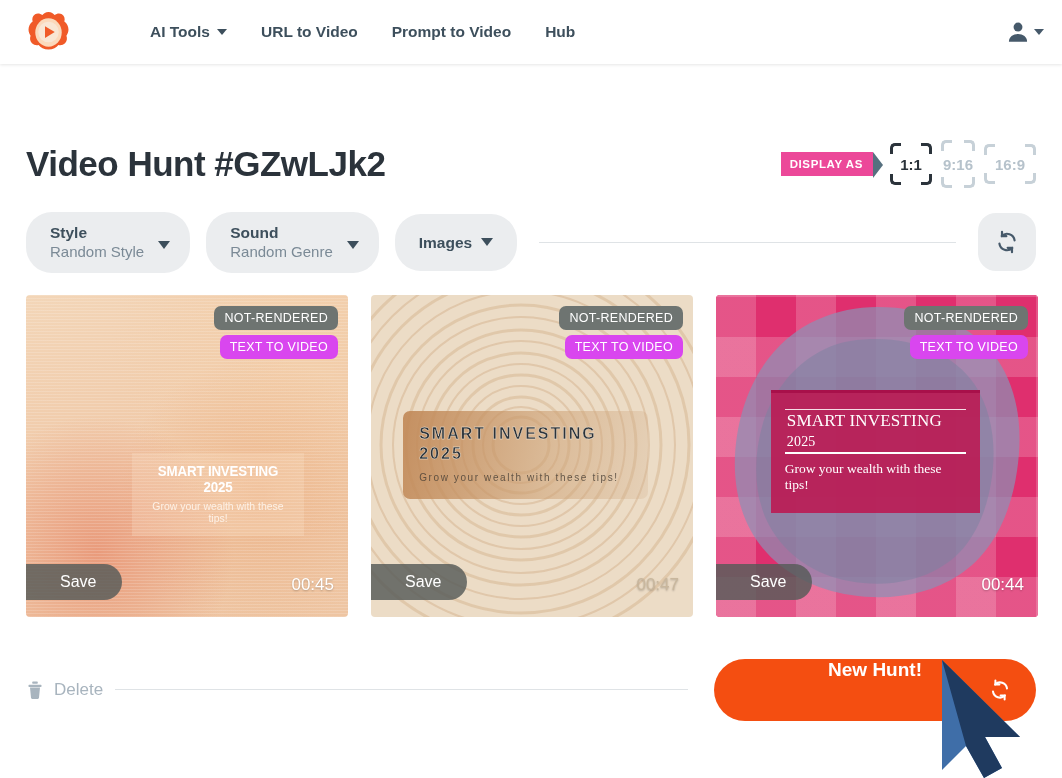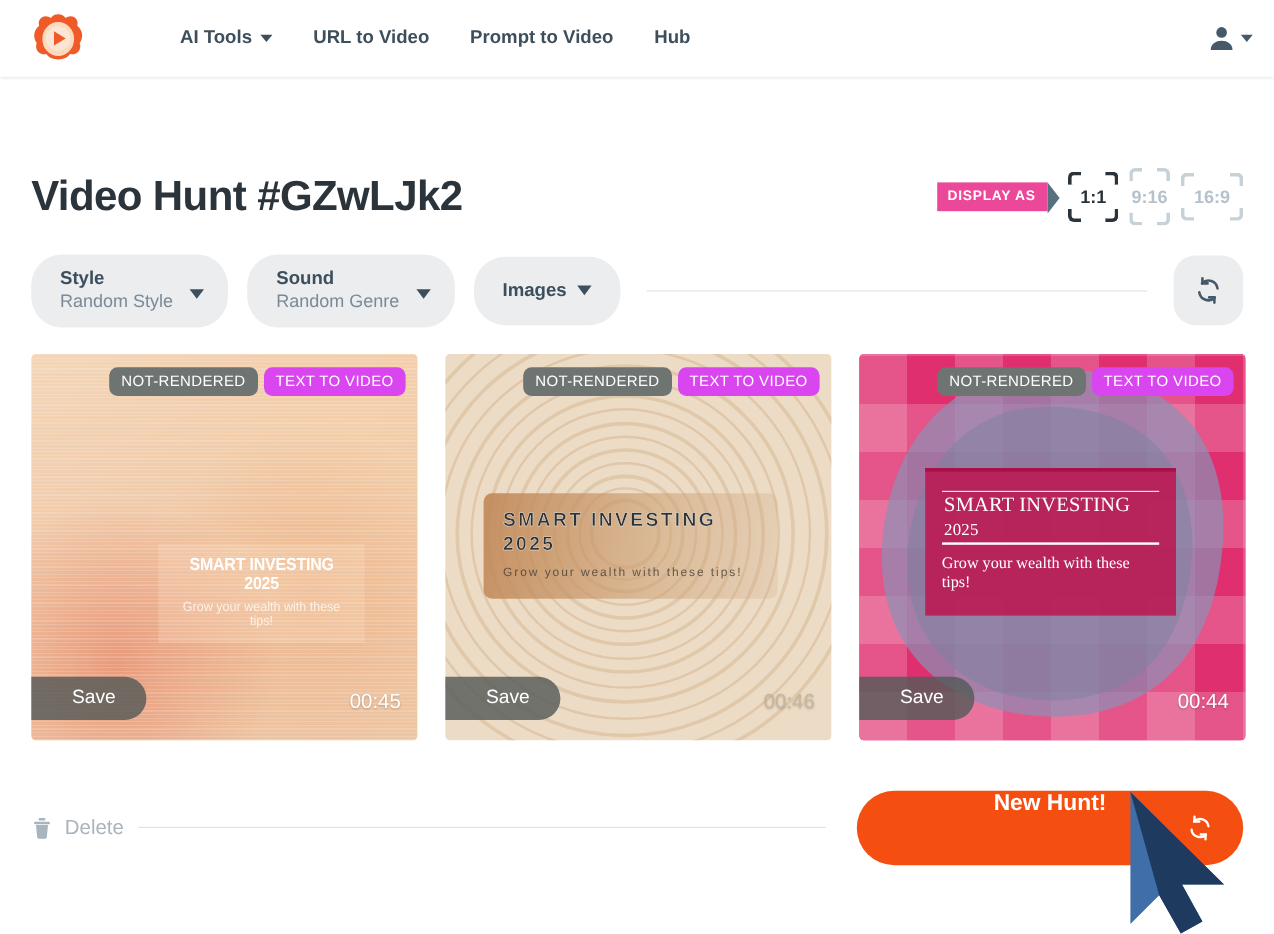--- a/index.html
+++ b/index.html
@@ -204,21 +204,21 @@
   .gingham {
     position: absolute; inset: 0;
     background:
       repeating-linear-gradient(90deg, rgba(255,255,255,0.18) 0 40px, rgba(255,255,255,0) 40px 80px),
       repeating-linear-gradient(0deg, rgba(255,255,255,0.18) 0 40px, rgba(255,255,255,0) 40px 80px),
       linear-gradient(0deg, #df2f6e, #df2f6e);
   }
 
   .badges {
     position: absolute; top: 11px; right: 10px;
-    display: flex; flex-direction: row;
+    display: flex; flex-direction: column;
     align-items: flex-end; gap: 5px;
     z-index: 5;
   }
   .badge {
     font-size: 12.5px;
     letter-spacing: 0.3px;
     color: #ffffff;
     padding: 5px 10px;
     border-radius: 7px;
     white-space: nowrap;
@@ -501,21 +501,21 @@
         <div class="ov2-title">SMART INVESTING 2025</div>
         <div class="ov2-sub">Grow your wealth with these tips!</div>
       </div>
 
       <div class="badges">
         <span class="badge badge-status">NOT-RENDERED</span>
         <span class="badge badge-type">TEXT TO VIDEO</span>
       </div>
 
       <div class="save-btn">Save</div>
-      <div class="duration" style="color:#c9b79d;">00:46</div>
+      <div class="duration" style="color:#c9b79d;">00:47</div>
     </div>
 
     <div class="card">
       <div class="card-bg bg3">
         <div class="gingham"></div>
         <svg viewBox="0 0 322 322" style="position:absolute;inset:0;">
           <path d="M161 12c52 0 96 18 120 52 22 32 26 72 20 112-6 42-24 82-58 104-30 20-70 26-108 20-42-6-80-28-100-64-20-36-20-82-8-122 12-40 38-74 76-90 18-8 38-12 58-12z" fill="#8e8fb4" opacity="0.72"></path>
           <path d="M161 44c40 0 78 16 98 46 18 28 22 64 16 98-6 36-22 68-50 84-26 16-60 20-92 14-34-6-64-26-80-56-16-30-16-68-6-102 10-32 32-60 62-74 16-8 34-10 52-10z" fill="#7c82a2" opacity="0.52"></path>
         </svg>
       </div>

